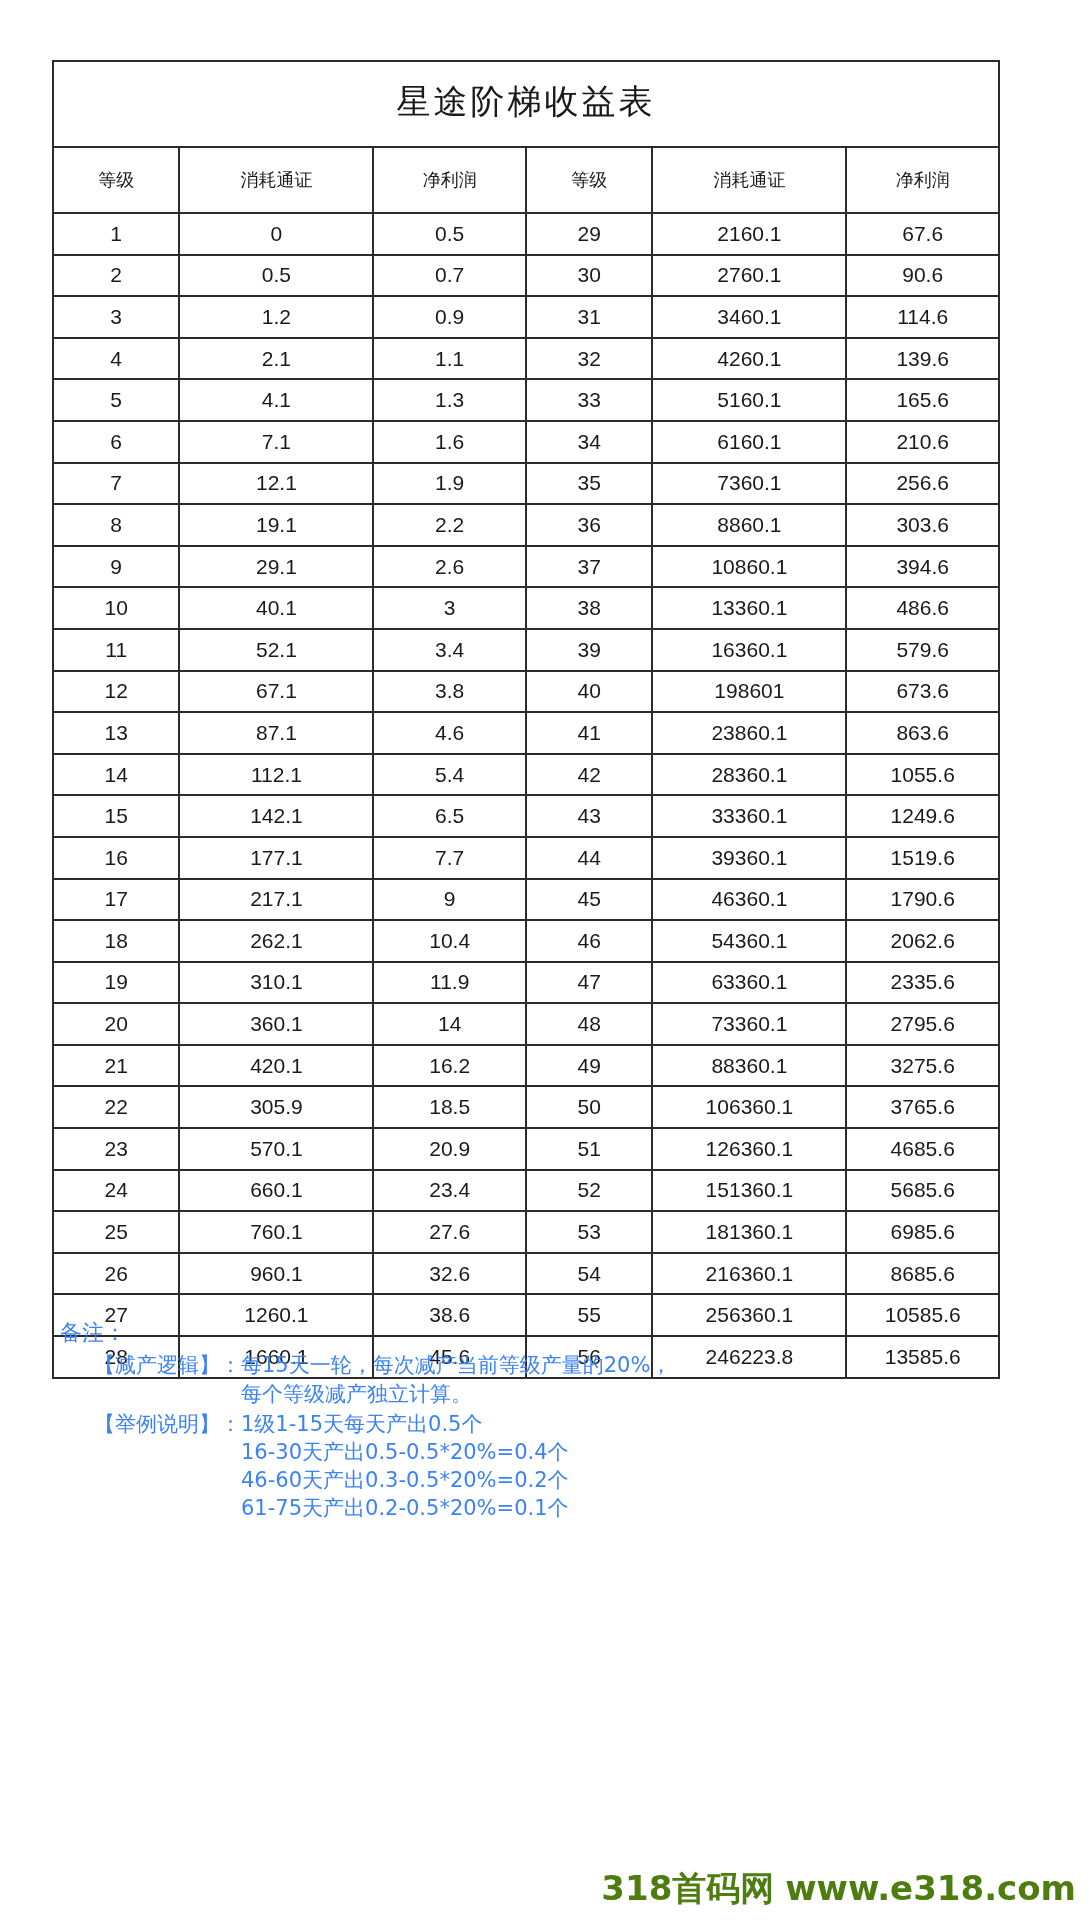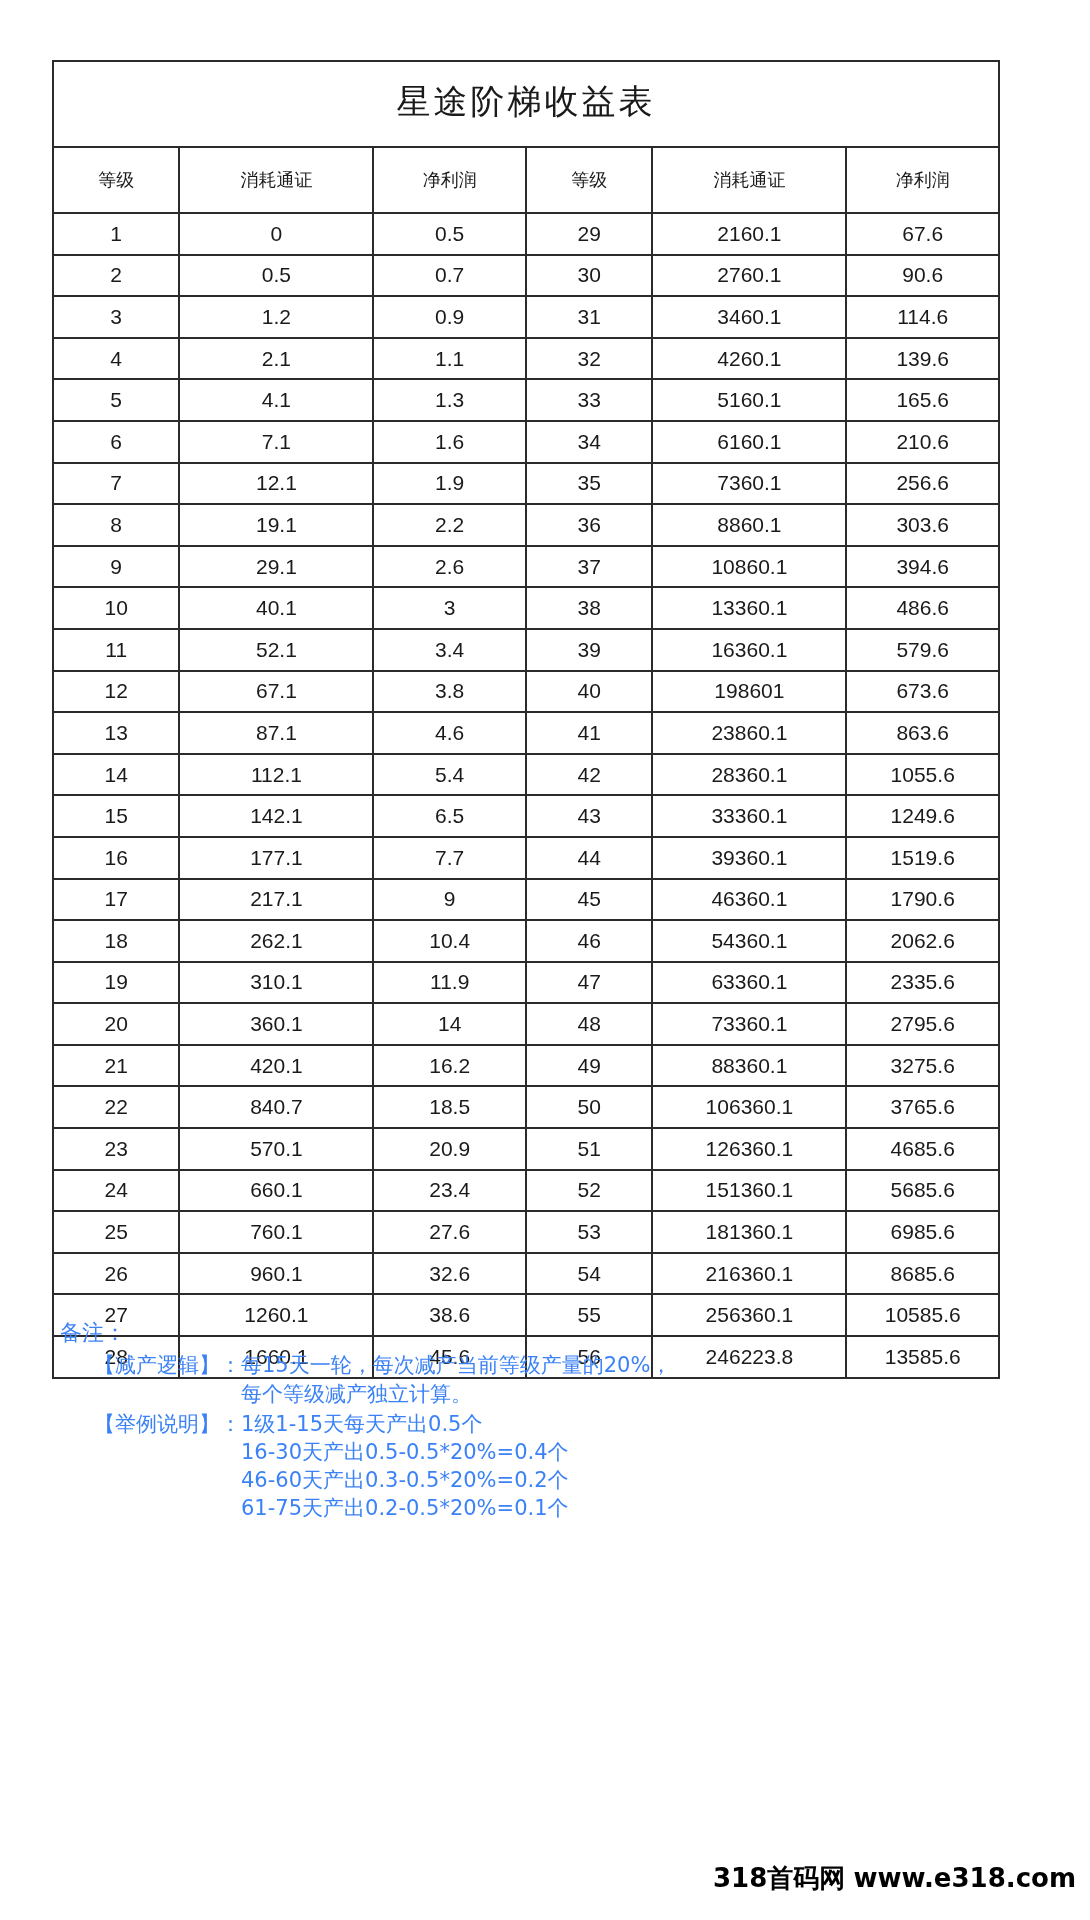--- a/index.html
+++ b/index.html
@@ -89,24 +89,24 @@
   .note-val {
     flex: 1 1 auto;
     padding-left: 4px;
   }
   .note-val div { white-space: nowrap; }
   .indent-block { padding-left: 0; }
 
   .watermark {
     position: absolute;
     right: 14px;
-    bottom: 24px;
-    font-size: 26px;
+    bottom: 8px;
+    font-size: 34px;
     font-family: "DejaVu Sans", sans-serif;
-    color: #000000;
+    color: #4d7c0f;
     letter-spacing: 0px;
   }
   .watermark .wm-cn { font-weight: bold; }
   .watermark .wm-en { font-weight: bold; }
 </style>
 </head>
 <body>
 
 <div class="page">
 
@@ -297,21 +297,21 @@
           <tr>
             <td class="data-cell">21</td>
             <td class="data-cell">420.1</td>
             <td class="data-cell">16.2</td>
             <td class="data-cell">49</td>
             <td class="data-cell">88360.1</td>
             <td class="data-cell">3275.6</td>
           </tr>
           <tr>
             <td class="data-cell">22</td>
-            <td class="data-cell">840.7</td>
+            <td class="data-cell">305.9</td>
             <td class="data-cell">18.5</td>
             <td class="data-cell">50</td>
             <td class="data-cell">106360.1</td>
             <td class="data-cell">3765.6</td>
           </tr>
           <tr>
             <td class="data-cell">23</td>
             <td class="data-cell">570.1</td>
             <td class="data-cell">20.9</td>
             <td class="data-cell">51</td>

